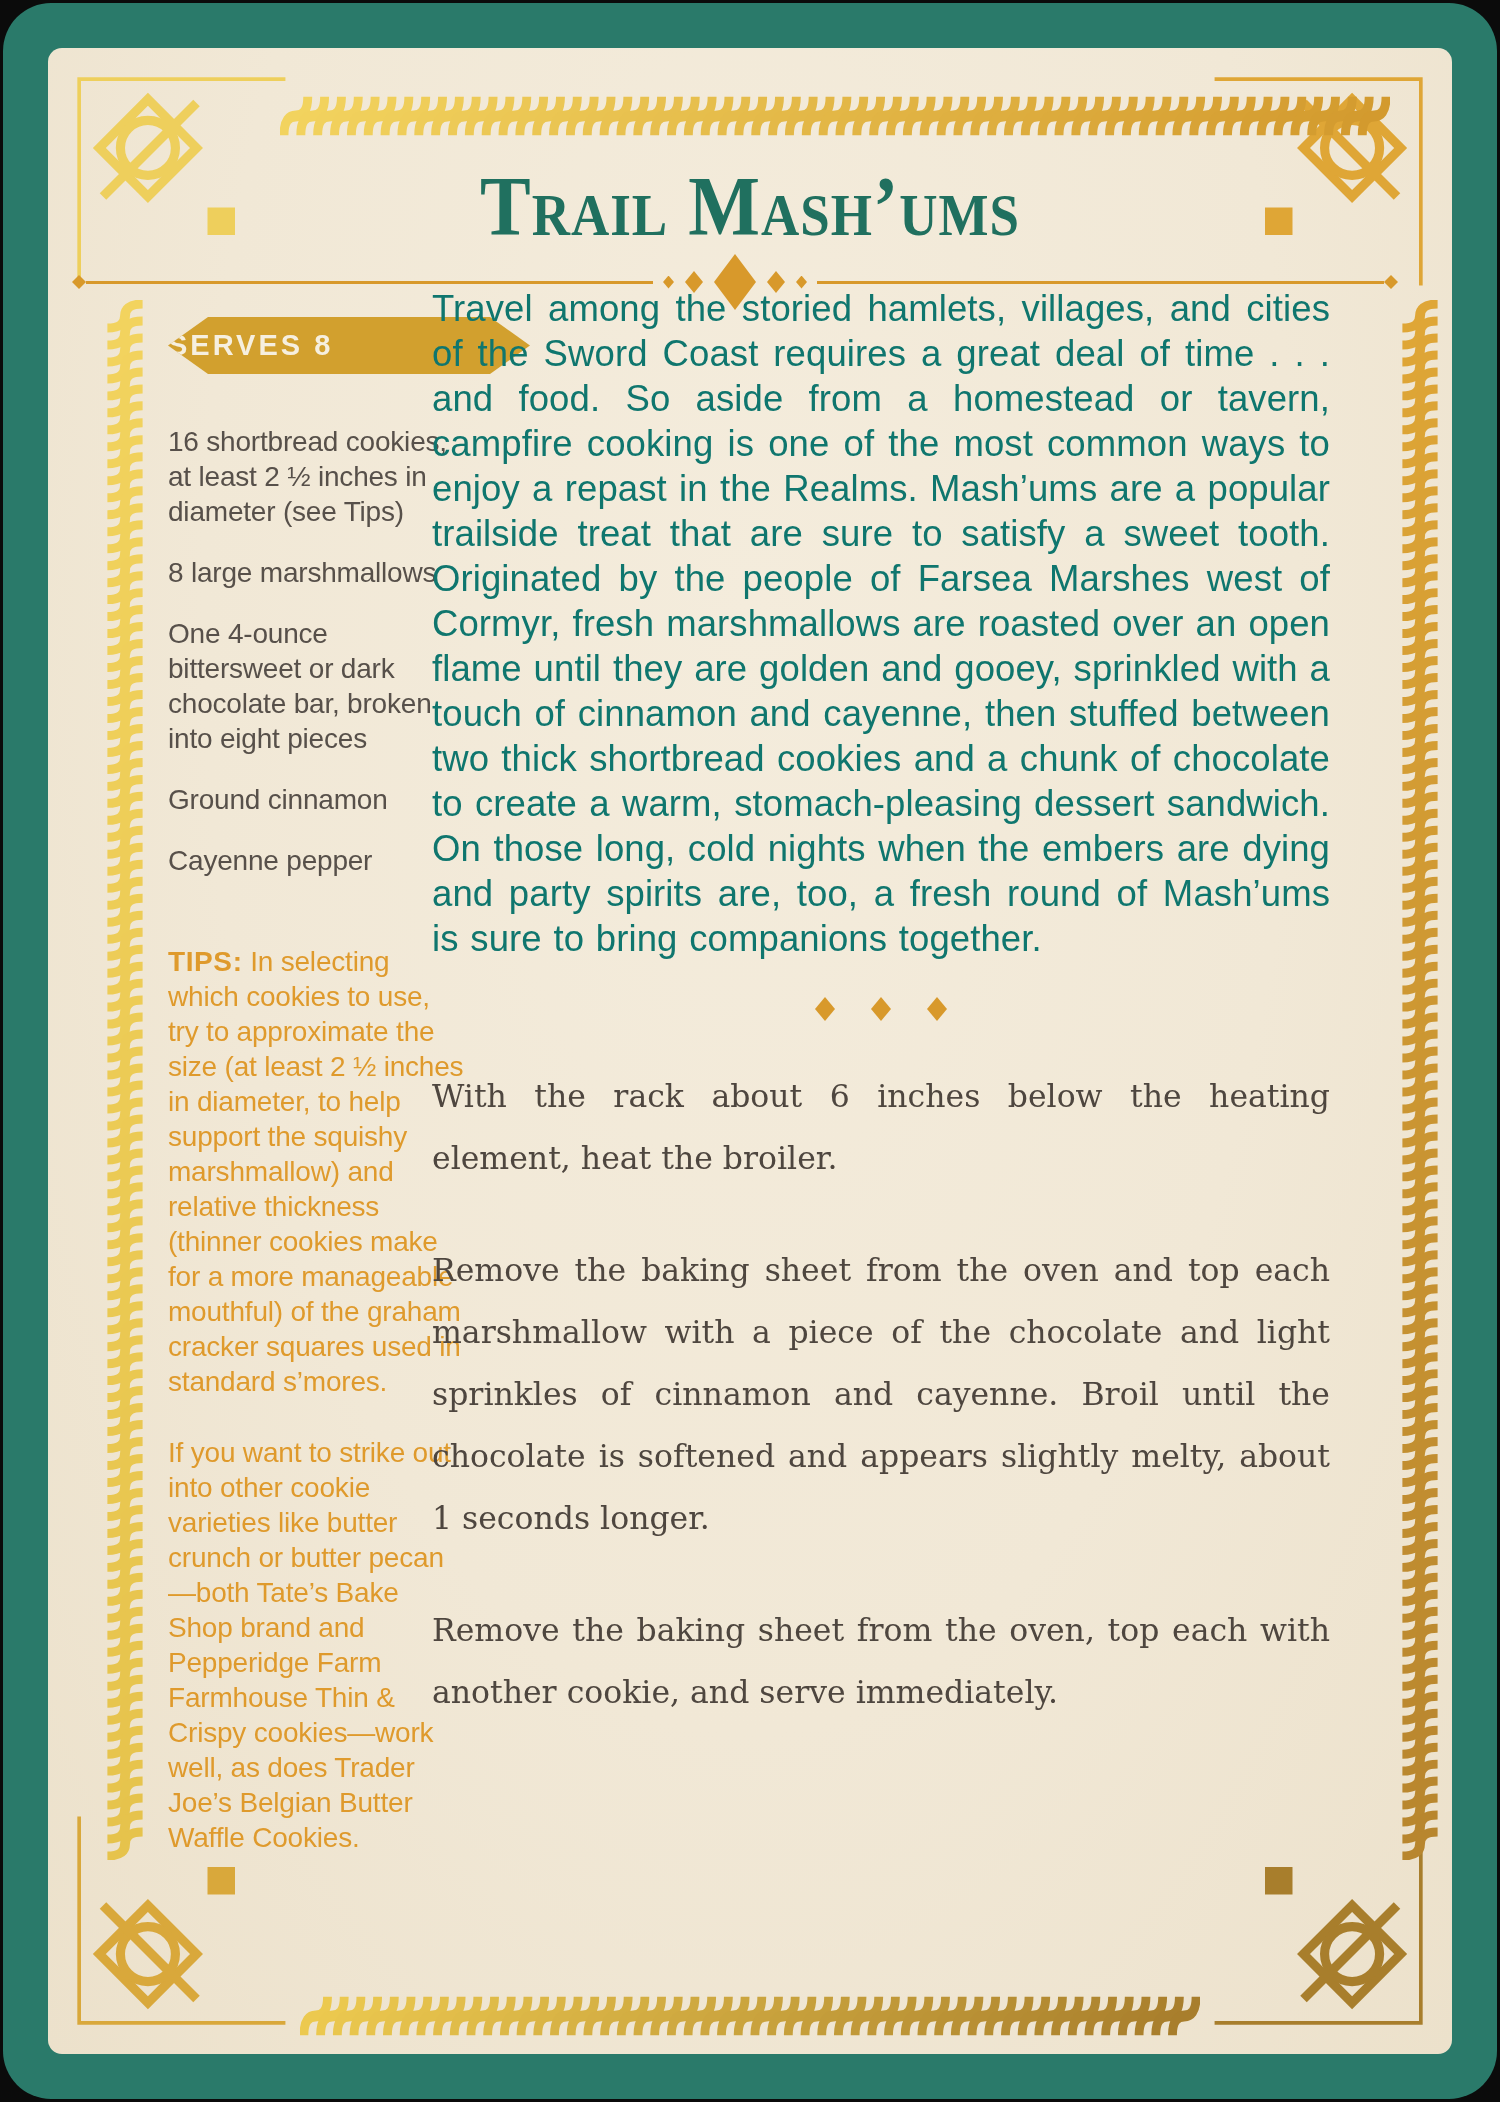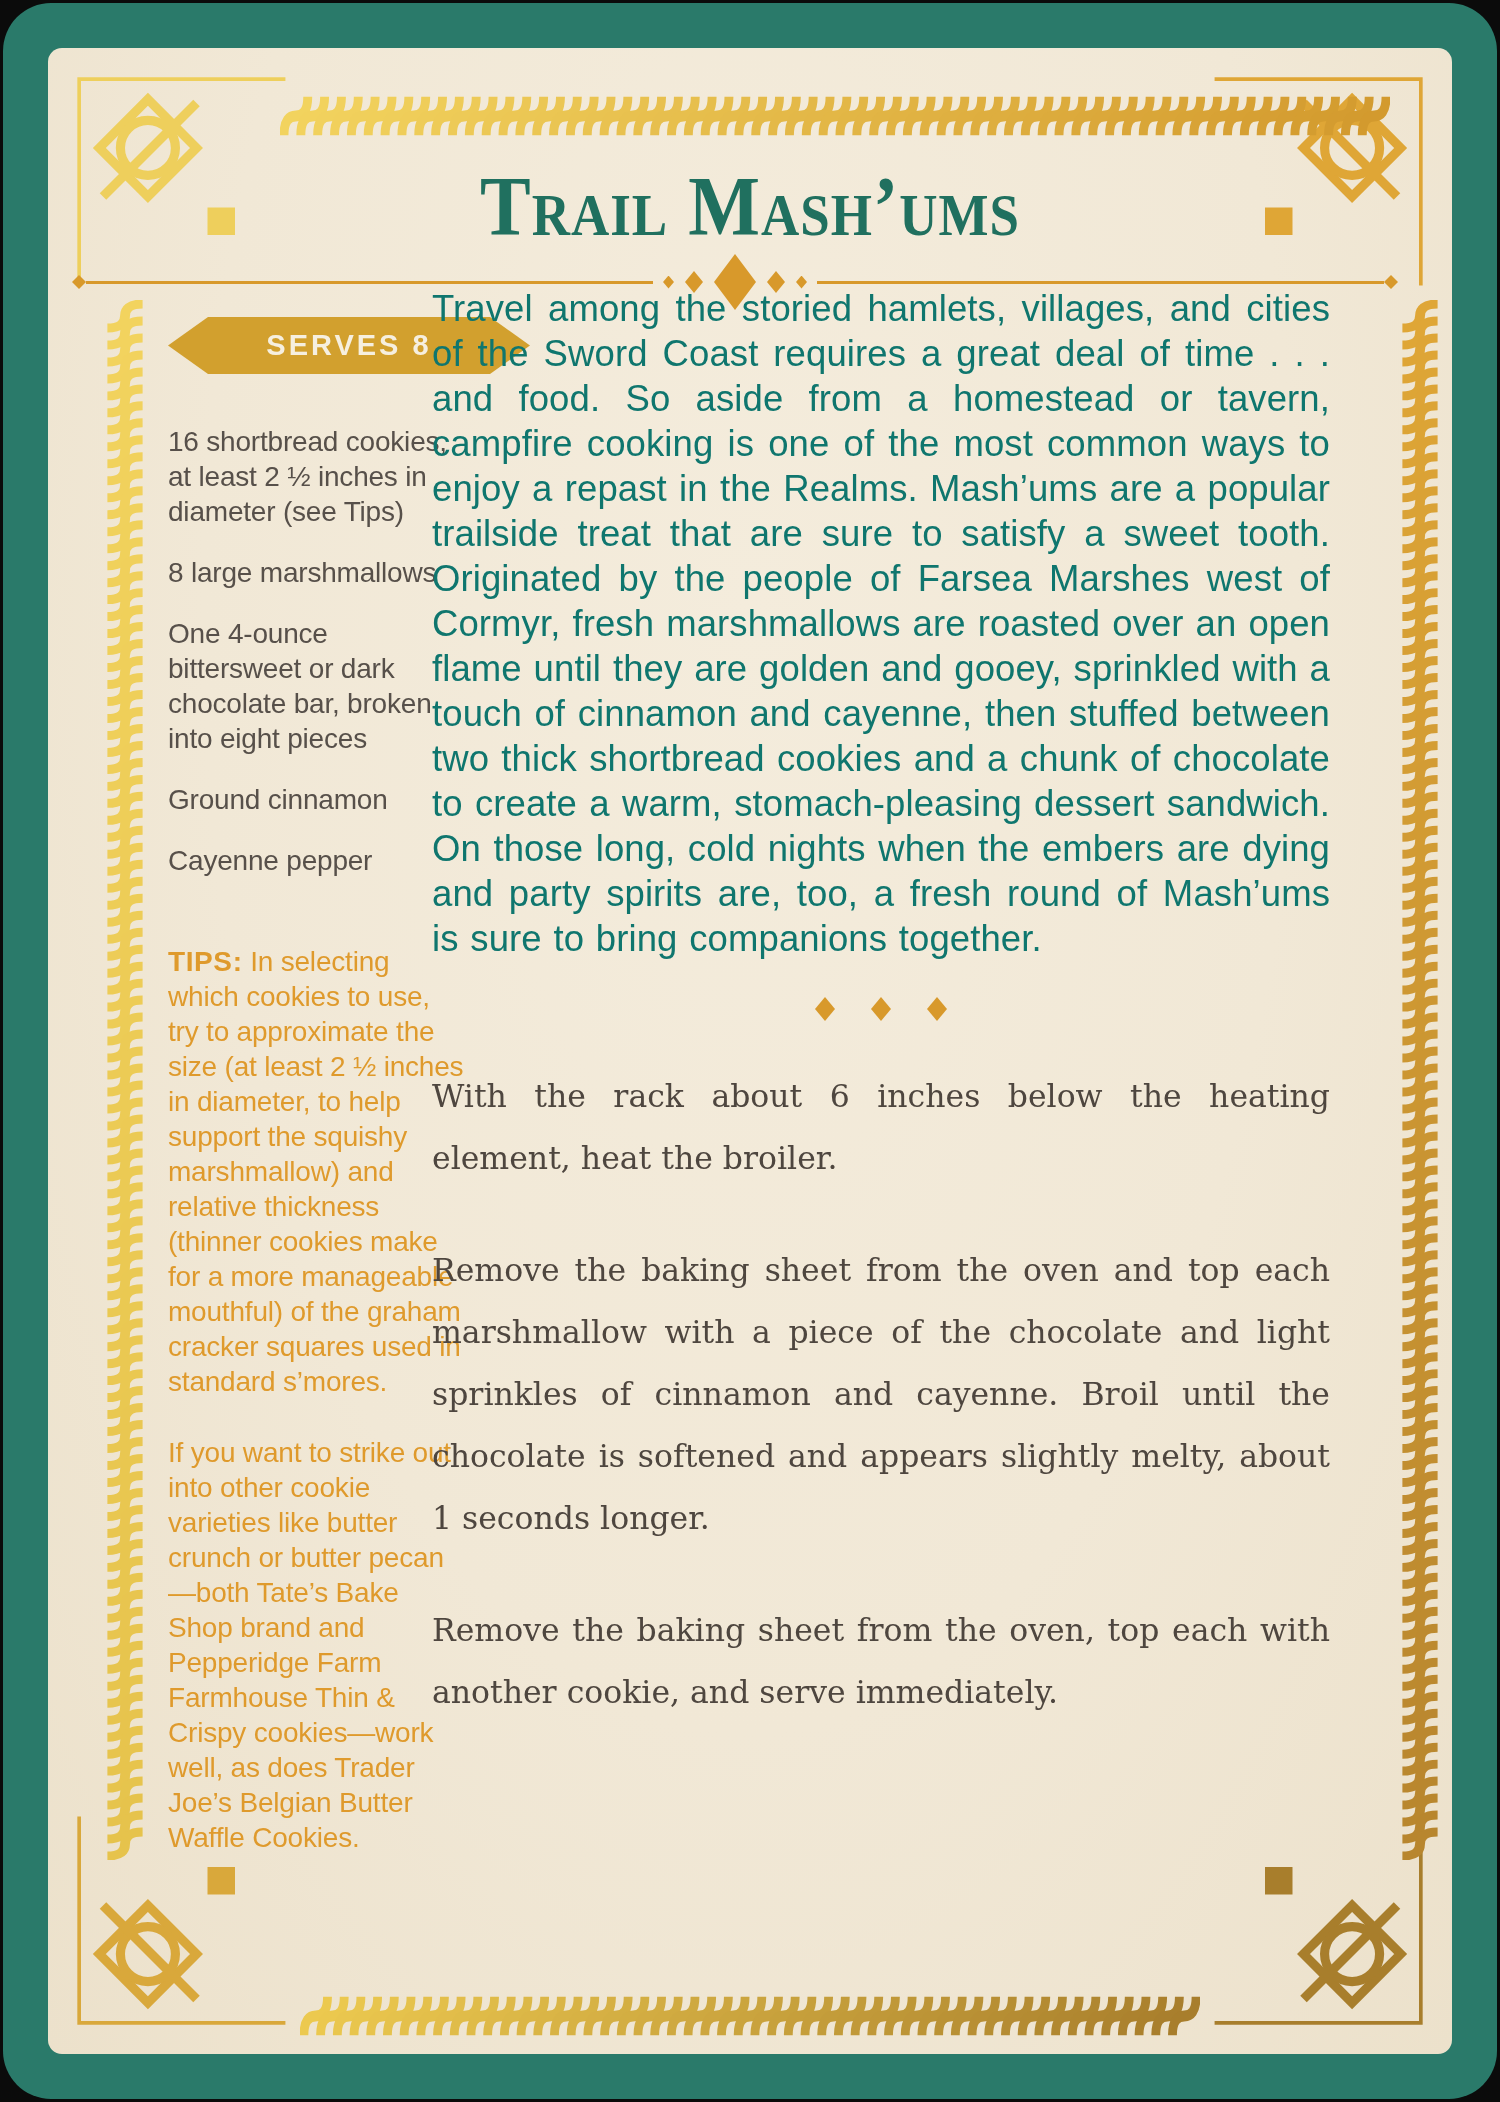--- a/index.html
+++ b/index.html
@@ -29,21 +29,21 @@
   .dcap{width:14px;height:14px;}
   .orn{display:flex;align-items:center;gap:11px;margin:0 10px;}
   .s1{width:11px;height:13px;}
   .s2{width:18px;height:22px;}
   .s3{width:42px;height:56px;}
 
   
   .serves{position:absolute;left:168px;top:317px;width:362px;height:57px;
           background:var(--banner-gold,#d2a02e);
           clip-path:polygon(40px 0%, calc(100% - 40px) 0%, 100% 50%, calc(100% - 40px) 100%, 40px 100%, 0% 50%);
-          display:flex;align-items:center;justify-content:center;}
+          display:flex;align-items:center;}
   .serves span{color:#f6efdf;font-weight:700;font-size:29px;letter-spacing:3px;}
 
   
   .left-col{position:absolute;left:168px;top:424px;width:296px;}
   .ing p{margin:0 0 26px;font-size:28px;line-height:35px;letter-spacing:-0.2px;
          color:#57504a;}
   .tips{margin-top:66px;color:var(--tips-orange,#df9a2c);font-size:28px;line-height:35px;letter-spacing:-0.2px;}
   .tips p{margin:0 0 36px;}
   .tips strong{font-weight:700;letter-spacing:0.6px;}
 

